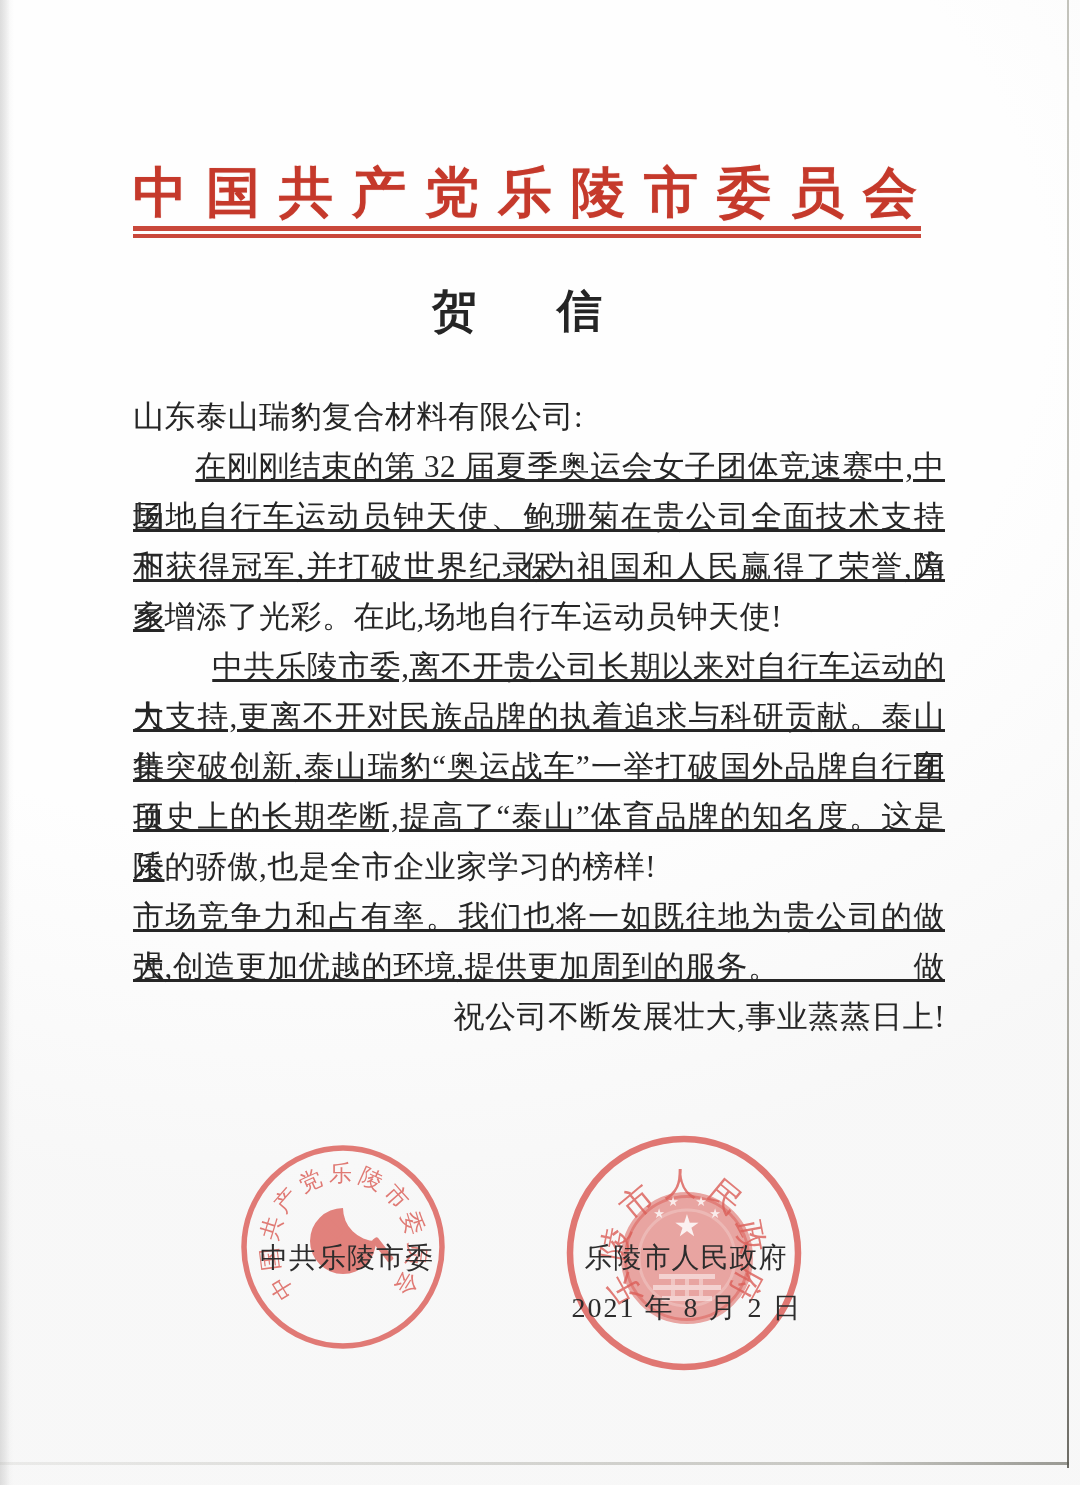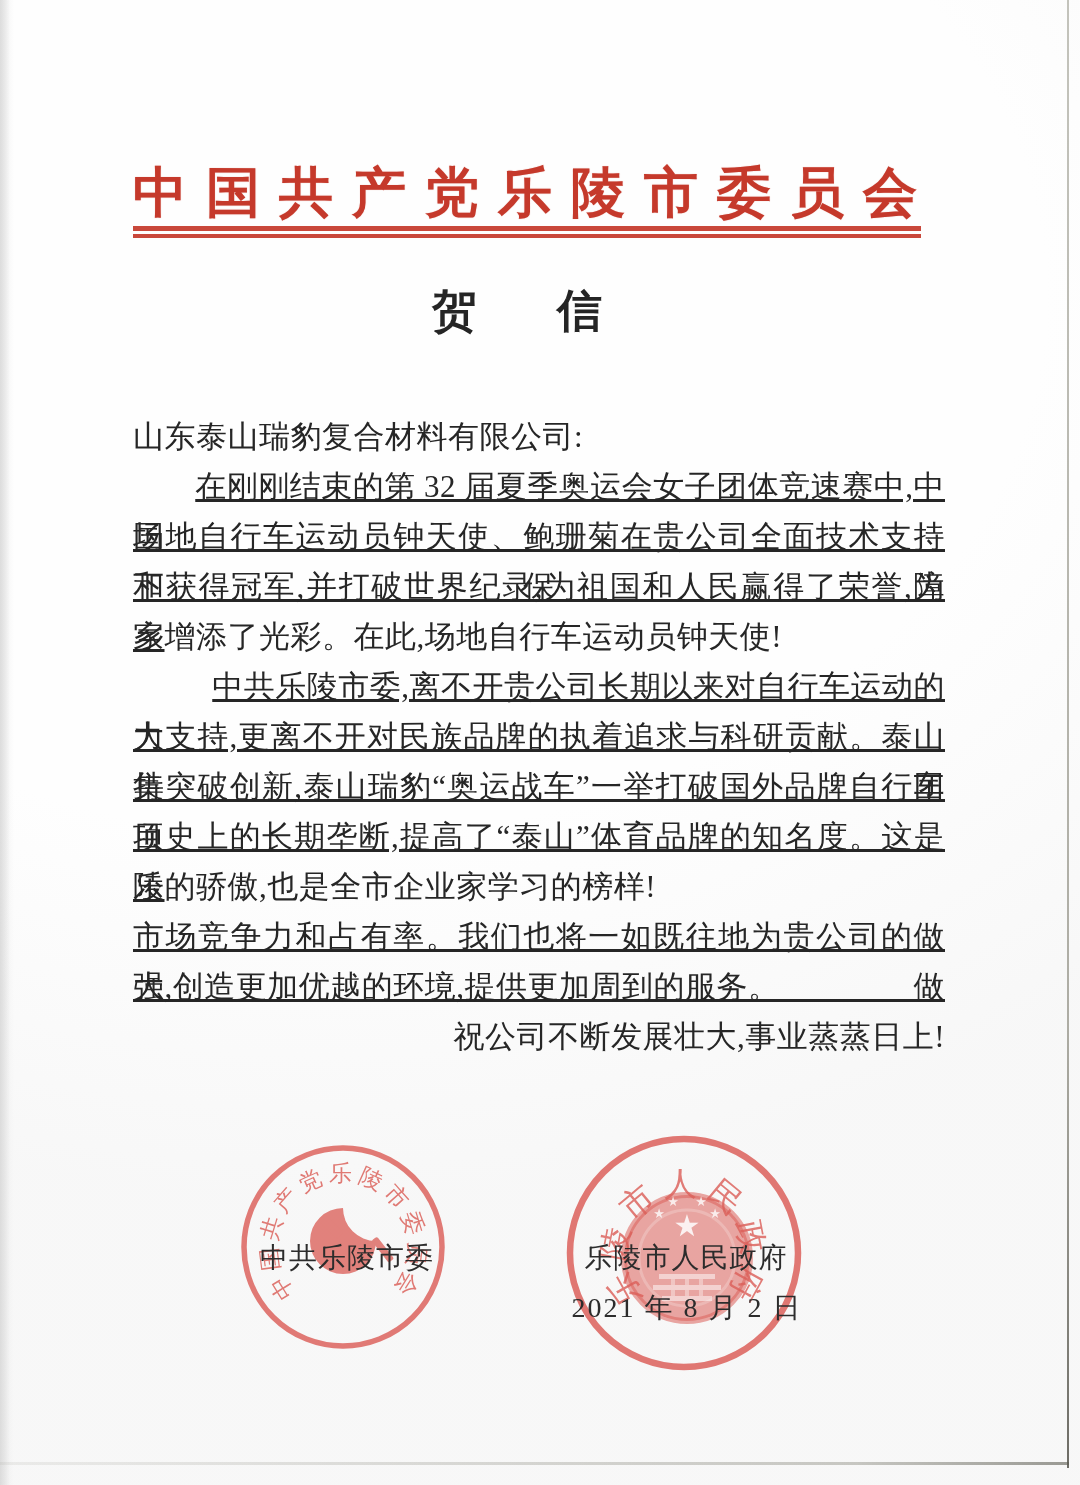--- a/index.html
+++ b/index.html
@@ -36,21 +36,20 @@
     position:absolute;top:286px;left:0;right:0;
     display:flex;justify-content:center;gap:80px;
     transform:translateX(-23px);
     font-size:45px;font-weight:700;line-height:50px;color:#252525;
   }
   
   .letter-body{
     position:absolute;top:392px;left:133px;width:812px;
     font-size:31px;line-height:50px;color:#262626;
     letter-spacing:0.5px;
-    margin-top:20px;
   }
   .line{height:50px;white-space:nowrap;text-align:left;}
   .line.fill{white-space:normal;text-align:justify;text-align-last:justify;text-decoration:underline;}
   .line.indent{text-indent:62px;text-align:right;}
   
   .seal{position:absolute;z-index:1;}
   .seal-left{left:238px;top:1142px;}
   .seal-right{left:559px;top:1128px;}
   .sig{
     position:absolute;z-index:2;color:#2c2c2c;

